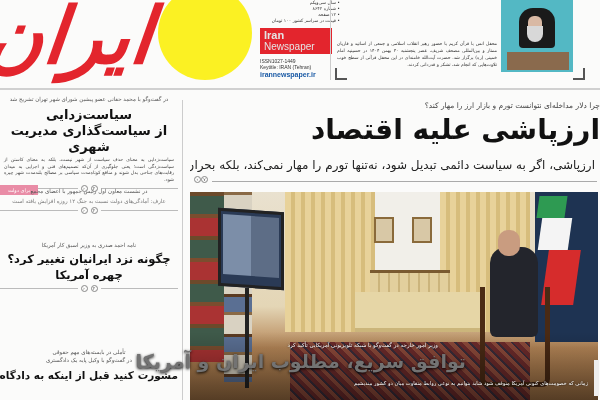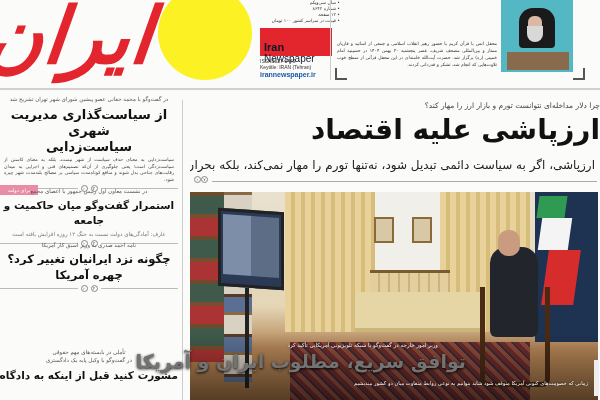--- a/index.html
+++ b/index.html
@@ -17,21 +17,21 @@
   .sun {
     position:absolute; left:158px; top:-14px; width:94px; height:94px;
     border-radius:50%; background:#fbf123;
   }
   .issue-info {
     position:absolute; left:260px; top:0px; width:80px; font-size:4.5px; line-height:6px;
     color:#333; direction:rtl; text-align:right;
   }
   .iran-np {
     position:absolute; left:260px; top:28px; width:72px; height:26px; background:#e3252d;
-    color:#0f172a; font-family:"Liberation Sans", sans-serif; padding:14px 4px; line-height:11px;
+    color:#e5e5e5; font-family:"Liberation Sans", sans-serif; padding:2px 4px; line-height:11px;
   }
   .iran-np .l1 { font-weight:bold; font-size:11px; display:block; }
   .iran-np .l2 { font-size:10px; display:block; }
   .issn { position:absolute; left:260px; top:58px; font-size:5px; color:#333; font-family:"Liberation Sans",sans-serif; line-height:6px; }
   .np-url { position:absolute; left:260px; top:71px; font-size:7px; font-weight:bold; color:#1a5aa5; font-family:"Liberation Sans",sans-serif; }
 
   .feature-box {
     position:absolute; left:335px; top:0; width:250px; height:80px;
   }
   .feature-box .corner-bl { position:absolute; left:0; bottom:0; width:12px; height:12px; border-left:2px solid #555; border-bottom:2px solid #555; }
@@ -139,36 +139,35 @@
     <div class="corner-bl"></div>
     <div class="corner-br"></div>
   </div>
 </div>
 <div class="top-rule"></div>
 
 <div class="left-col">
   <div class="story" style="top:3px;">
     <div class="kicker">در گفت‌وگو با محمد حقانی عضو پیشین شورای شهر تهران تشریح شد</div>
     <div class="hl" style="font-size:13px;line-height:16px;margin-top:4px;">
+      <div>سیاست‌زدایی</div>
       <div>از سیاست‌گذاری مدیریت شهری</div>
-      <div>سیاست‌زدایی</div>
     </div>
     <div class="body-small" style="margin-top:2px;">سیاست‌زدایی به معنای حذف سیاست از شهر نیست، بلکه به معنای کاستن از سیاست‌زدگی است؛ یعنی جلوگیری از آن‌که تصمیم‌های فنی و اجرایی به میدان رقابت‌های جناحی بدل شوند و منافع کوتاه‌مدت سیاسی بر مصالح بلندمدت شهر چیره شود.</div>
     <div class="page-ref">
         <span class="line"></span>
         <span class="num">۲</span>
         <span class="num">‹</span>
         <span class="line"></span>
       </div>
   </div>
 
   <div class="pink-tag">برای دولت</div>
   <div class="story" style="top:95px;">
     <div class="kicker">در نشست معاون اول رئیس جمهور با اعضای مجمع</div>
-    <div class="hl" style="font-size:10.5px;line-height:15px;margin-top:3px;">استمرار گفت‌وگو میان حاکمیت و جامعه</div>
     <div class="kicker" style="color:#777;margin-top:2px;">عارف: آمادگی‌های دولت نسبت به جنگ ۱۲ روزه افزایش یافته است</div>
     <div class="page-ref">
         <span class="line"></span>
         <span class="num">۲</span>
         <span class="num">‹</span>
         <span class="line"></span>
       </div>
   </div>
 
   <div class="story" style="top:149px;">

